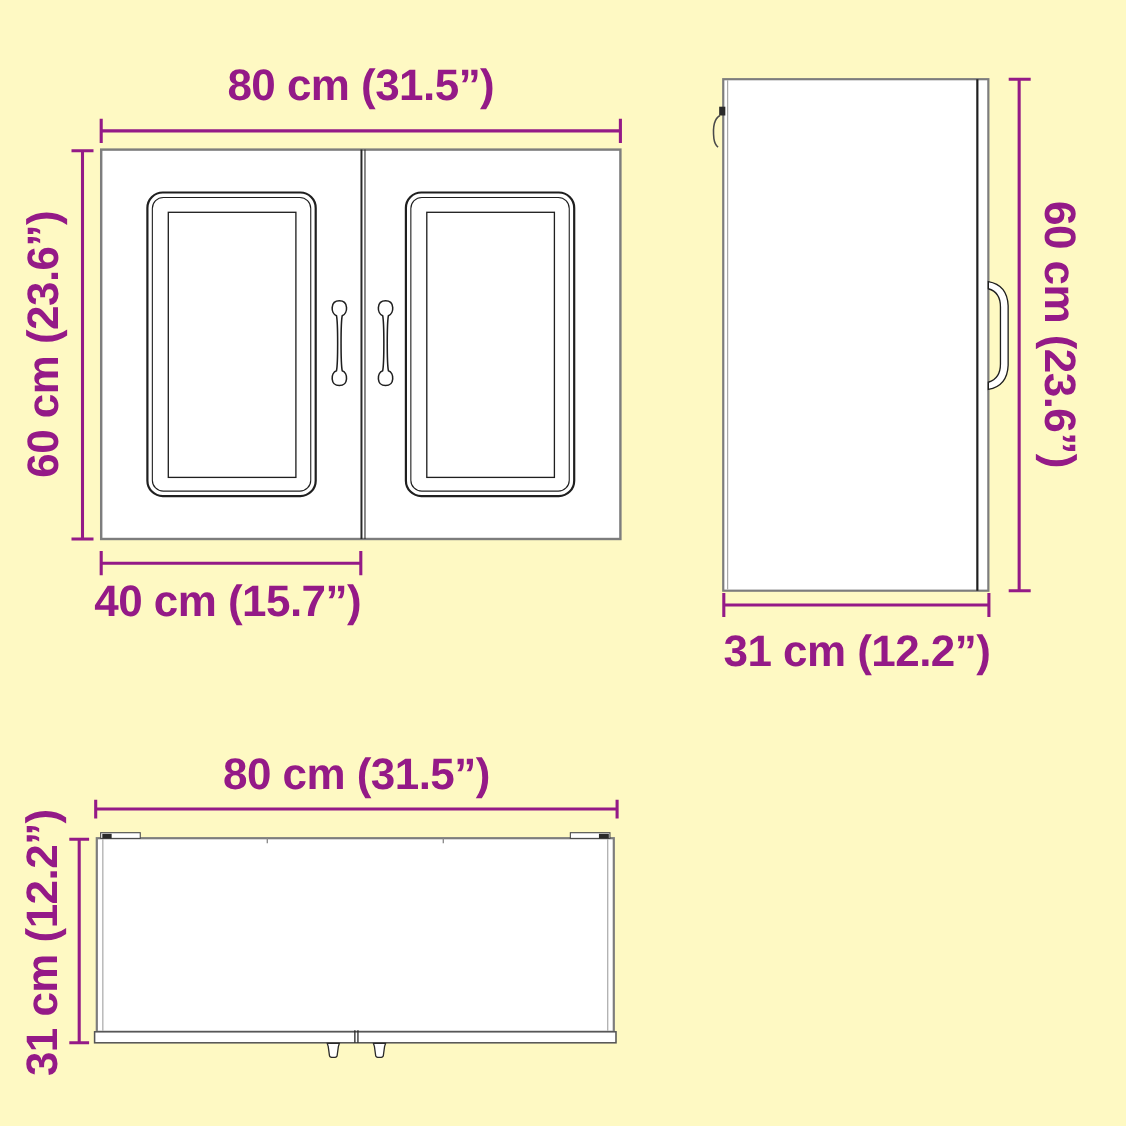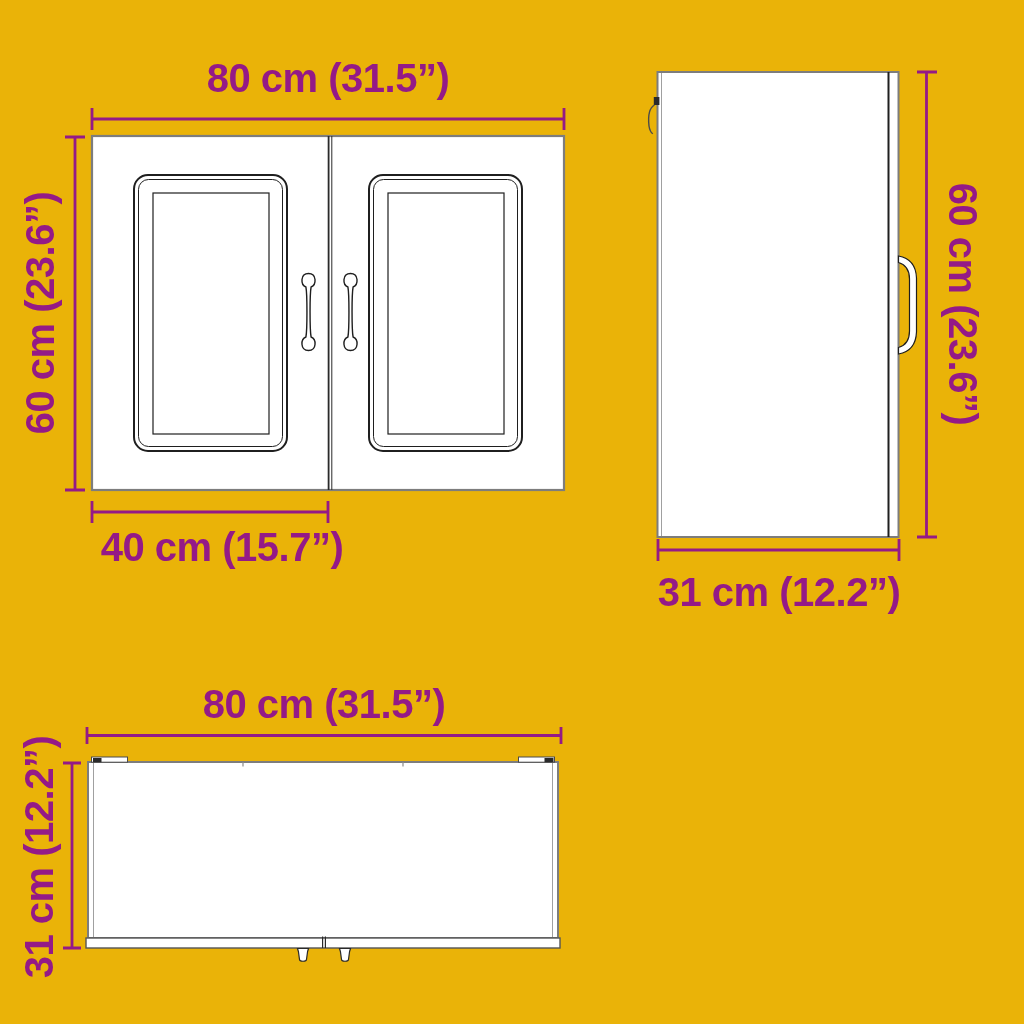--- a/index.html
+++ b/index.html
@@ -2,21 +2,21 @@
 <html style="--accent: #941a87;"><head>
 <meta charset="utf-8">
 <style>
   :root { --accent: #941a87; }
   * { margin: 0; padding: 0; box-sizing: border-box; }
   html, body { background: #ffffff; }
   .canvas {
     position: relative;
     width: 1024px;
     height: 1024px;
-    background: #eab308;
+    background: #fef9c3;
     overflow: hidden;
     font-family: "Liberation Sans", sans-serif;
   }
   .drawing-svg {
     position: absolute;
     inset: 0;
     width: 1024px;
     height: 1024px;
   }
   .dim-label {
@@ -107,21 +107,21 @@
       <path d="M917 72 H937 M926.5 72 V537 M917 537 H937"></path>
       <path d="M87 727 V744 M87 735.5 H561 M561 727 V744"></path>
       <path d="M63 763 H81 M72 763 V948 M63 948 H81"></path>
     </g>
   </svg>
 
   <div class="dim-label" style="left:328px; top:78px;">80 cm (31.5”)</div>
 
   <div class="dim-label rot-ccw" style="left:40px; top:313px;">60 cm (23.6”)</div>
 
-  <div class="dim-label" style="left:222px; top:547px;">40 cm (15.7”)</div>
+  <div class="dim-label" style="left:207px; top:547px;">40 cm (15.7”)</div>
 
   <div class="dim-label rot-cw" style="left:963px; top:304px;">60 cm (23.6”)</div>
 
   <div class="dim-label" style="left:779px; top:592px;">31 cm (12.2”)</div>
 
   <div class="dim-label" style="left:324px; top:704px;">80 cm (31.5”)</div>
 
   <div class="dim-label rot-ccw" style="left:39px; top:857px;">31 cm (12.2”)</div>
 
 </div>

